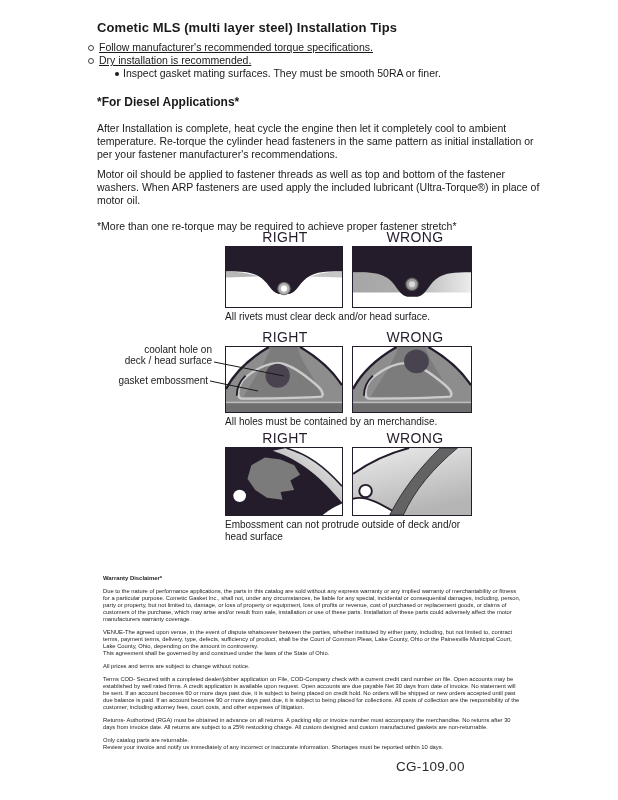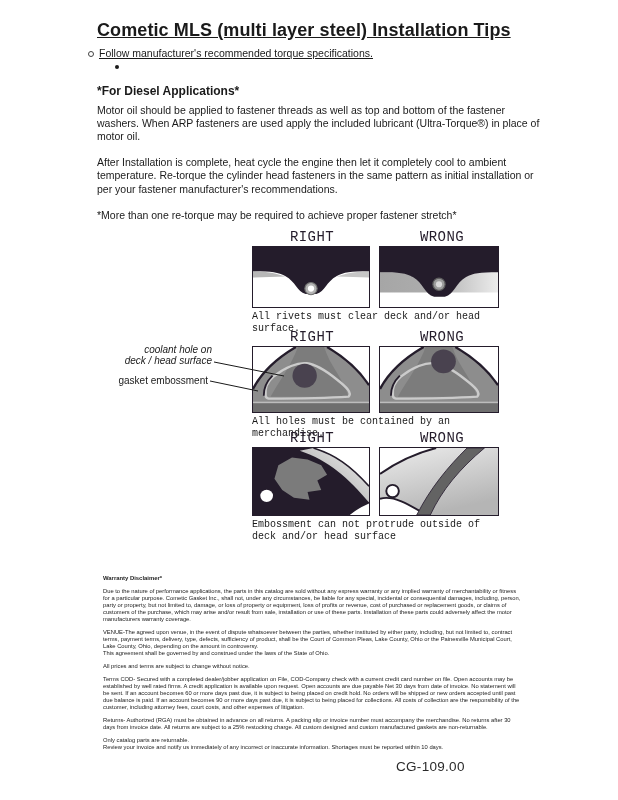--- a/index.html
+++ b/index.html
@@ -1,54 +1,54 @@
 <!DOCTYPE html>
 <html><head>
 <meta charset="utf-8">
 <style>
   html,body{margin:0;padding:0;background:#e8e8e8;}
   .page{position:relative;width:618px;height:800px;background:#ffffff;
         font-family:"Liberation Sans",sans-serif;color:#1a1a1a;overflow:hidden;margin:0 auto;}
 
   
   .top-text{position:absolute;left:88px;top:20px;width:455px;}
-  .doc-title{margin:0 0 6px 9px;font-size:18px;font-weight:bold;
-             text-decoration:underline;letter-spacing:.1px;}
+  .doc-title{margin:0 0 6px 9px;font-size:13px;font-weight:bold;
+             letter-spacing:.1px;}
   .blist{font-size:10.5px;line-height:13px;}
   .brow{display:flex;align-items:flex-start;text-decoration:underline;}
   .ring{flex:none;width:4px;height:4px;border:1px solid #444;border-radius:50%;
         margin:4px 5px 0 0;}
   .srow{display:flex;align-items:flex-start;margin-left:27px;white-space:nowrap;}
   .dot{flex:none;width:4px;height:4px;background:#1a1a1a;border-radius:50%;
        margin:4.5px 4px 0 0;}
   .sec-head{margin:15px 0 0 9px;font-size:12px;font-weight:bold;}
   .para{margin:6px 0 0 9px;font-size:10.5px;line-height:13.2px;width:448px;}
   .para2{margin-top:13px;}
   .note{margin:13px 0 0 9px;font-size:10.5px;}
 
   
-  .dgrow{position:absolute;left:252px;width:251px;font-family:Liberation Mono, monospace;}
+  .dgrow{position:absolute;left:225px;width:251px;}
   .dg-heads{display:flex;}
   .dg-heads span{display:block;font-size:14px;letter-spacing:.4px;text-align:center;
                  color:#241c2b;}
   .h-left{width:120px;margin-right:9px;}
   .h-right{width:122px;}
   .dg-panels{display:flex;margin-top:1px;}
   .panel{border:1.8px solid #241c2b;background:#fff;line-height:0;}
   .p-left{width:116px;height:60px;margin-right:9px;}
   .p-right{width:118px;height:60px;}
   .p-tall{height:65px;}
   .p-tall3{height:67px;}
   .panel svg{width:100%;height:100%;}
   .dg-caption{margin-top:3px;font-size:10px;line-height:12px;width:250px;}
 
   
   .side-label{position:absolute;text-align:right;font-size:10px;line-height:11px;
               color:#1a1a1a;}
-  #lbl-coolant{left:104px;top:344px;width:108px;font-style:italic;}
+  #lbl-coolant{left:104px;top:344px;width:108px;}
   #lbl-emboss{left:104px;top:375px;width:104px;}
 
   .overlay{position:absolute;left:0;top:0;pointer-events:none;}
 
   
   .warranty{position:absolute;left:103px;top:575px;width:419px;font-size:5.8px;
             line-height:7px;color:#222;}
   .warranty h3{margin:0 0 6px 0;font-size:5.9px;font-weight:bold;}
   .wpara{margin:0 0 6px 0;white-space:pre-line;}
 
@@ -61,28 +61,33 @@
 <div class="page">
 
   <div class="top-text">
     <div class="doc-title">Cometic MLS (multi layer steel) Installation Tips</div>
 
     <div class="blist">
       <div class="brow">
         <span class="ring"></span>
         <span>Follow manufacturer's recommended torque specifications.</span>
       </div>
+      <div class="brow">
+        <span class="ring"></span>
+        <span>Dry installation is recommended.</span>
+      </div>
       <div class="srow">
         <span class="dot"></span>
+        <span>Inspect gasket mating surfaces.  They must be smooth 50RA or finer.</span>
       </div>
     </div>
 
     <div class="sec-head">*For Diesel Applications*</div>
+    <div class="para para2">After Installation is complete, heat cycle the engine then let it completely cool to ambient temperature. Re-torque the cylinder head fasteners in the same pattern as initial installation or per your fastener manufacturer's recommendations.</div>
     <div class="para">Motor oil should be applied to fastener threads as well as top and bottom of the fastener washers. When ARP fasteners are used apply the included lubricant (Ultra-Torque®) in place of motor oil.</div>
-    <div class="para para2">After Installation is complete, heat cycle the engine then let it completely cool to ambient temperature. Re-torque the cylinder head fasteners in the same pattern as initial installation or per your fastener manufacturer's recommendations.</div>
     <div class="note">*More than one re-torque may be required to achieve proper fastener stretch*</div>
   </div>
 
   <div class="dgrow" style="top:229px;">
     <div class="dg-heads">
       <span class="h-left">RIGHT</span>
       <span class="h-right">WRONG</span>
     </div>
     <div class="dg-panels">
       <div class="panel p-left">

